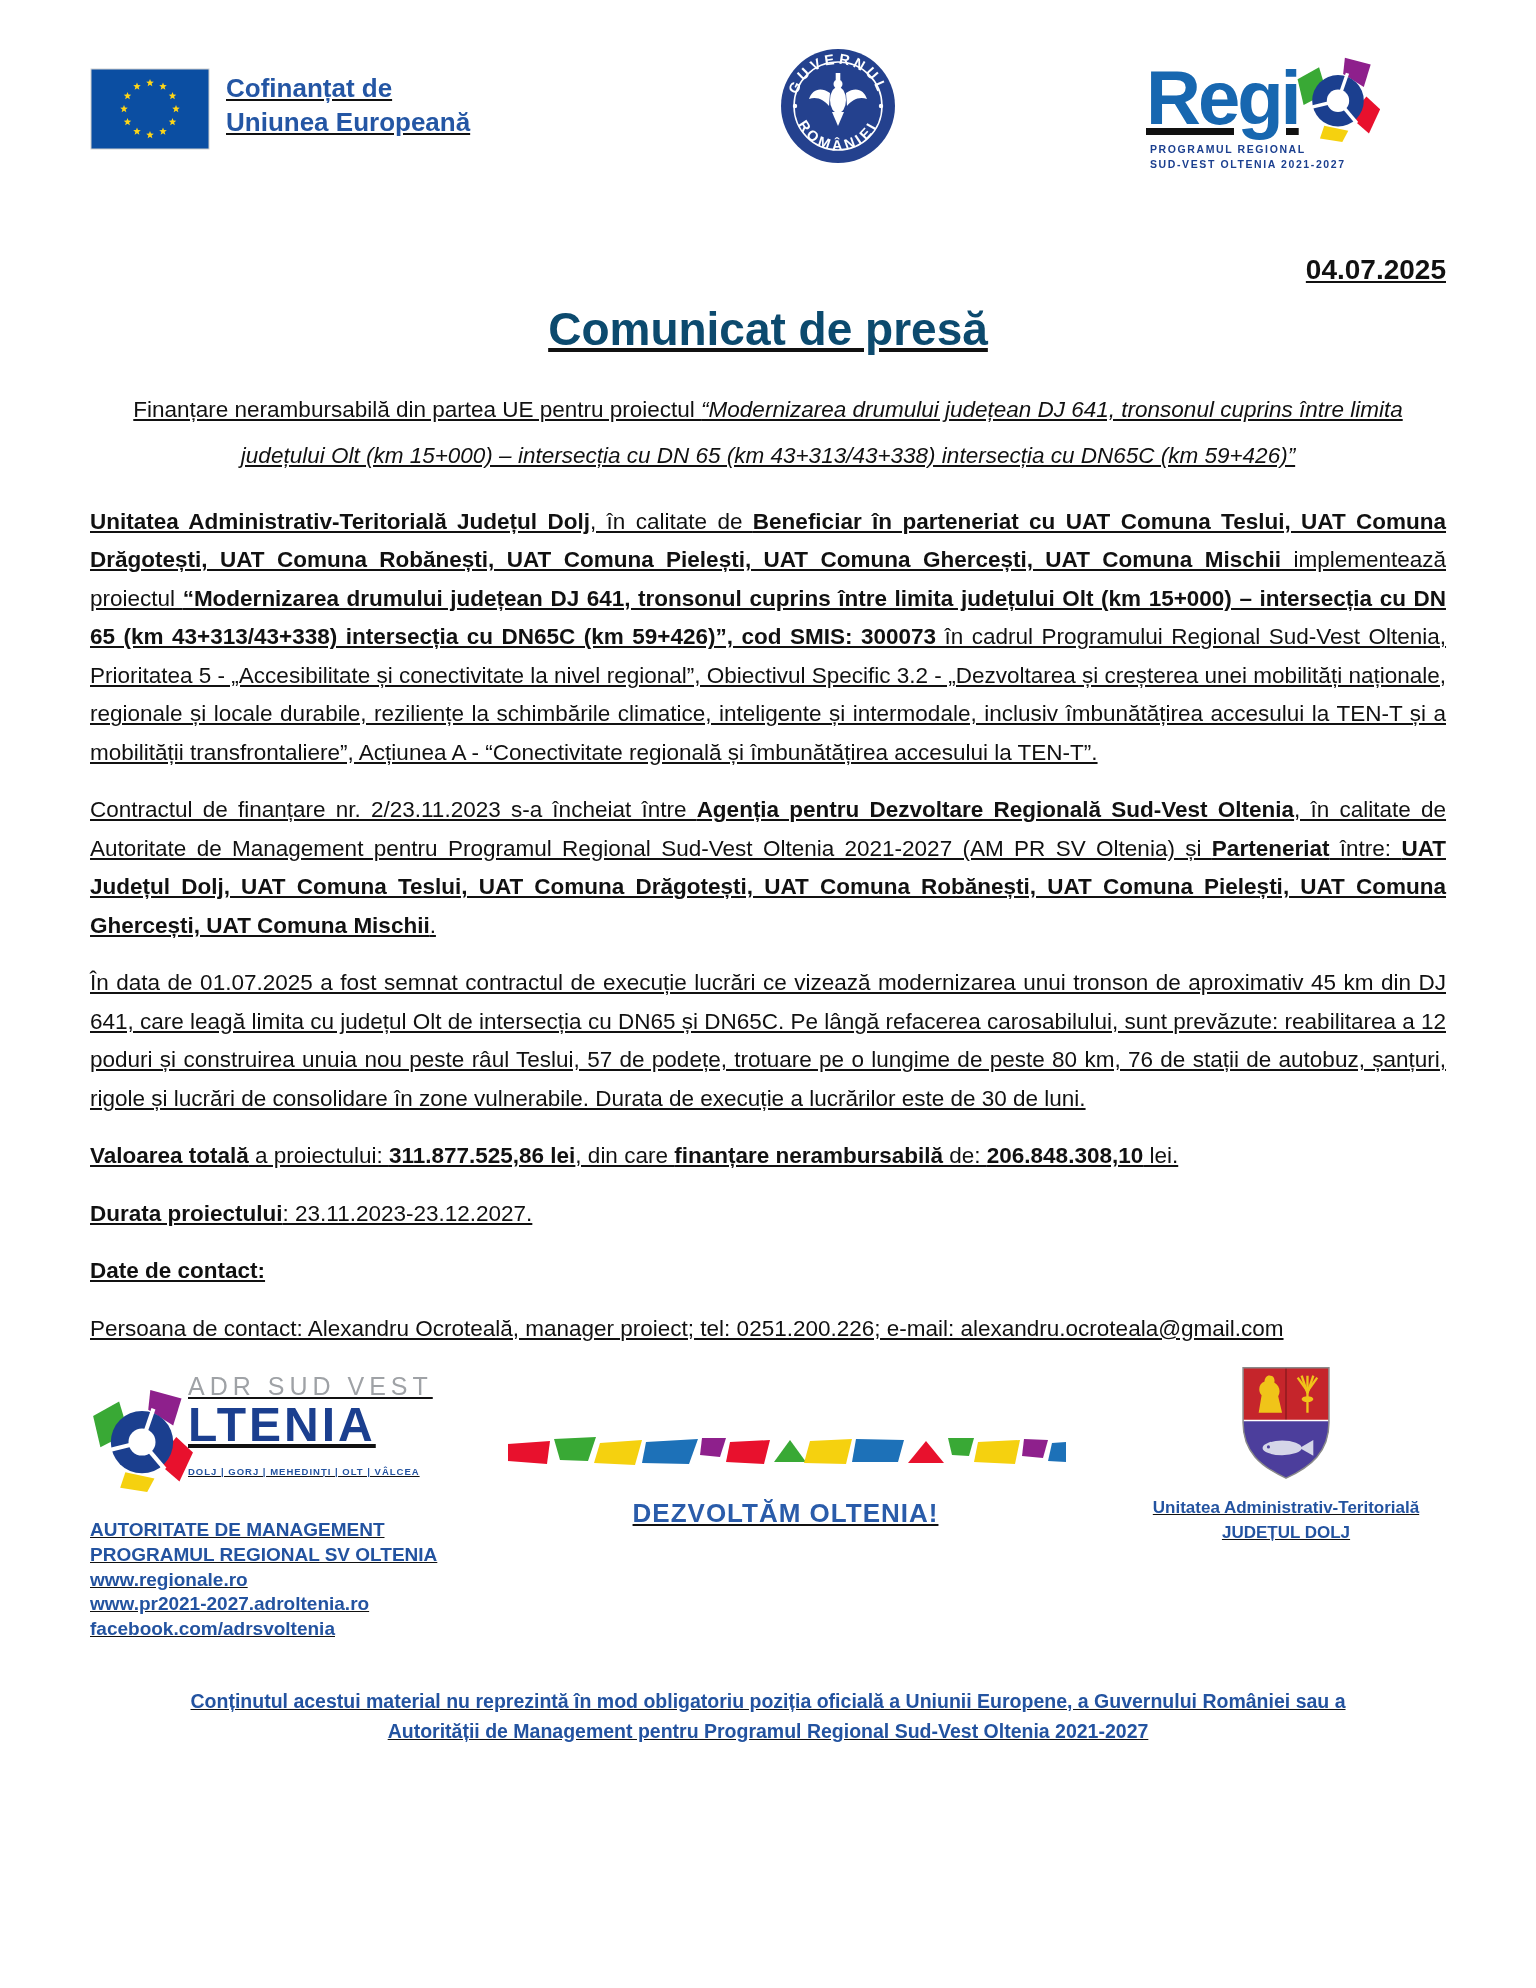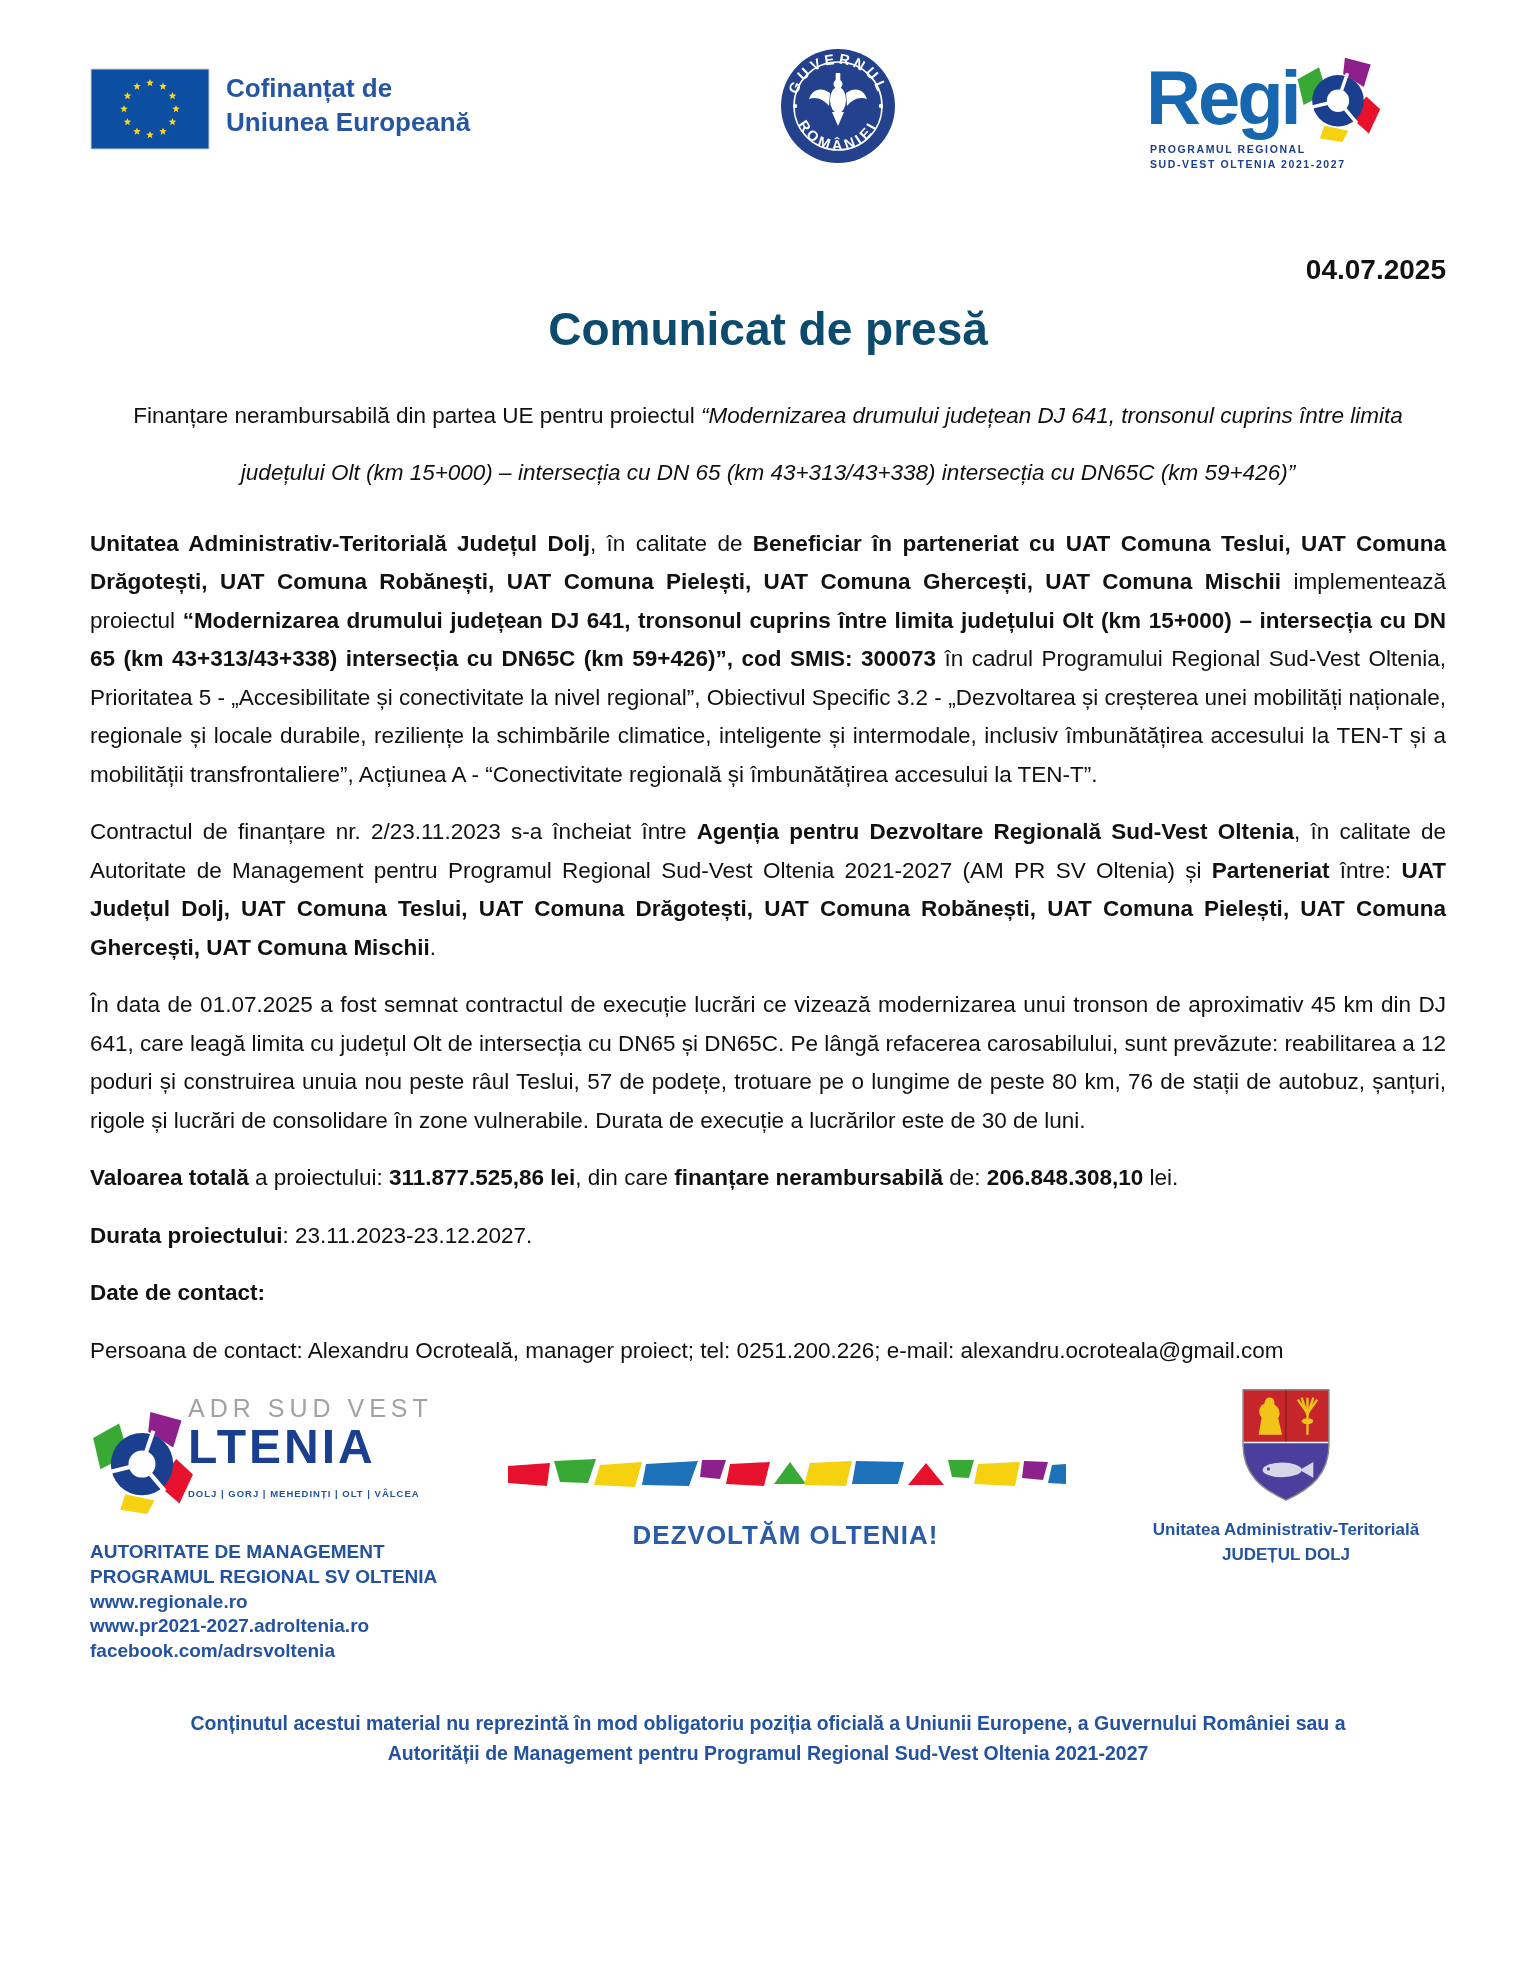--- a/index.html
+++ b/index.html
@@ -1,36 +1,36 @@
 <!DOCTYPE html>
 <html lang="ro"><head>
 <meta charset="utf-8">
 <style>
   html,body{margin:0;padding:0;background:#e8e8e8;}
   .page{
     width:1536px;height:1988px;box-sizing:border-box;position:relative;
     margin:0 auto;background:#ffffff;padding:52px 90px 0;
-    font-family:"Liberation Sans","DejaVu Sans",sans-serif;color:#111;
+    font-family:"Liberation Sans","DejaVu Sans",sans-serif;color:#111;text-decoration:underline;
   }
   
   .header-row{display:flex;justify-content:space-between;align-items:flex-start;height:122px;}
   .eu-block{display:flex;gap:16px;margin-top:16px;}
   .eu-flag{flex:0 0 auto;}
   .eu-label{font-size:26px;font-weight:700;color:#2456A4;line-height:1.3;margin-top:4px;}
   .gov-block{margin-top:-6px;margin-left:60px;}
   .regio-block{width:300px;position:relative;margin-top:2px;height:118px;}
   .regio-row{display:flex;align-items:center;}
   .regio-word{font-size:76px;font-weight:800;color:#1767B0;line-height:.95;letter-spacing:-3px;}
   .regio-emblem{margin-left:-4px;margin-top:2px;}
   .regio-tagline{position:absolute;left:4px;bottom:0;font-size:10.5px;font-weight:700;
     color:#1B3F8F;letter-spacing:1.6px;line-height:1.45;}
   
   .date-line{text-align:right;font-size:28px;font-weight:700;margin-top:80px;}
   .doc-title{text-align:center;font-size:46px;font-weight:700;color:#0c4a6e;margin-top:16px;}
-  .intro{text-align:center;font-size:22.5px;line-height:57px;margin:28px 24px 0;}
+  .intro{text-align:center;font-size:22.5px;line-height:46px;margin:28px 24px 0;}
   
   .body-text{margin-top:24px;}
   .body-text p{font-size:22.5px;line-height:38.5px;text-align:justify;margin:0 0 19px;}
   
   .logos-row{display:flex;align-items:flex-start;margin-top:24px;gap:36px;}
   .col-left{width:355px;flex:0 0 auto;}
   .adr-logo{display:flex;align-items:flex-start;}
   .adr-emblem{margin-top:16px;margin-right:-6px;flex:0 0 auto;}
   .adr-top{font-size:25px;font-weight:500;color:#9FA2A6;letter-spacing:5px;white-space:nowrap;}
   .adr-word{font-size:48px;font-weight:800;color:#1B3F8F;letter-spacing:3px;line-height:1.02;}

